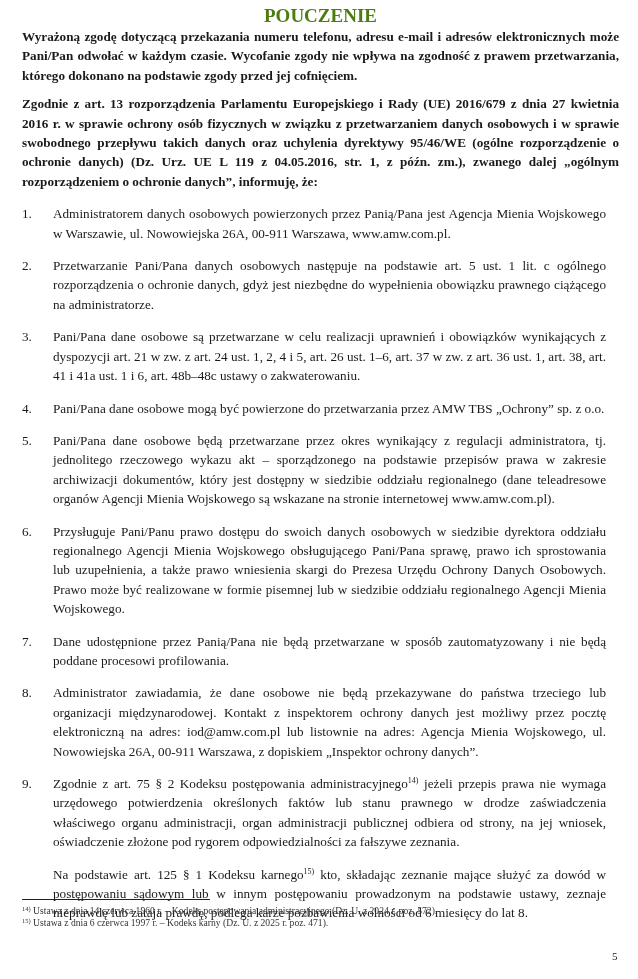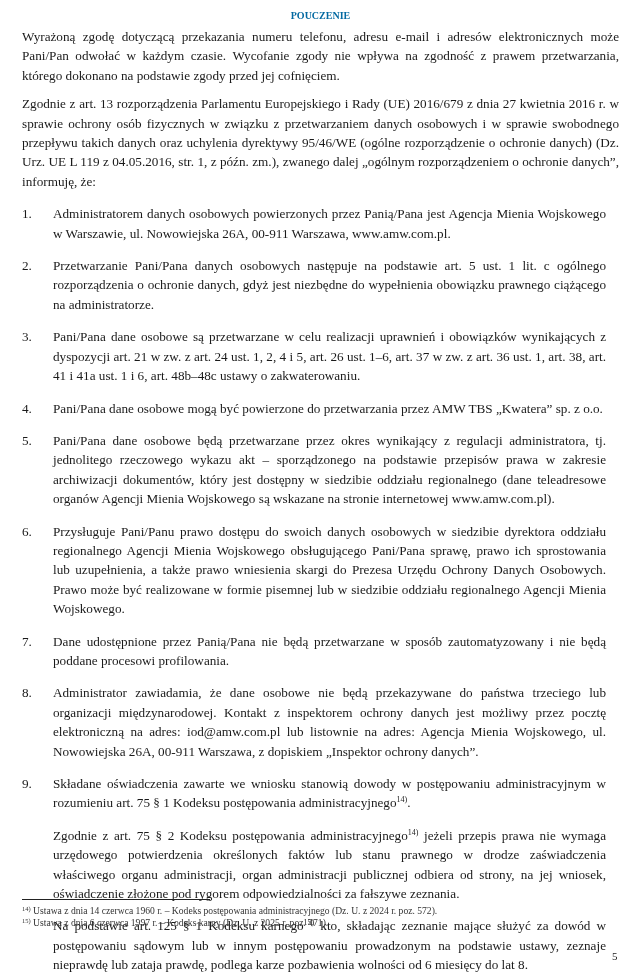--- a/index.html
+++ b/index.html
@@ -3,26 +3,27 @@
 <meta charset="utf-8">
 <style>
   html, body { margin: 0; padding: 0; background: #ffffff; }
   body {
     width: 638px; height: 979px; position: relative; overflow: hidden;
     font-family: "Liberation Serif", "DejaVu Serif", serif;
     color: #1a1a1a;
   }
   .page { position: absolute; left: 22px; top: 6px; width: 597px; }
   .title {
-    text-align: center; font-weight: bold; font-size: 10px;
-    line-height: 20px; margin: 0 0 1px 0; color: #0369a1;
+    text-align: center; font-weight: bold; font-size: 19px;
+    line-height: 20px; margin: 0 0 1px 0; color: #4d7c0f;
   }
   .para {
     font-size: 13.2px; line-height: 19.4px; text-align: justify;
     margin: 0 0 9px 0;
+    font-weight: bold;
   }
   ol.items { list-style: none; padding: 0; margin: 2px 0 0 0; }
   ol.items li {
     position: relative; padding-left: 18px;
     font-size: 13.2px; line-height: 19.4px; text-align: justify;
     margin: 0 0 1px 0;
   }
   ol.items li .num { position: absolute; left: 0; top: 0; }
   ol.items li p { margin: 13px; }
   sup { font-size: 8px; line-height: 0; vertical-align: 5px; }
@@ -54,41 +55,40 @@
     <li>
         <span class="num">2.</span>
         <p>Przetwarzanie Pani/Pana danych osobowych następuje na podstawie art. 5 ust. 1 lit. c ogólnego rozporządzenia o ochronie danych, gdyż jest niezbędne do wypełnienia obowiązku prawnego ciążącego na administratorze.</p>
       </li>
     <li>
         <span class="num">3.</span>
         <p>Pani/Pana dane osobowe są przetwarzane w celu realizacji uprawnień i obowiązków wynikających z dyspozycji art. 21 w zw. z art. 24 ust. 1, 2, 4 i 5, art. 26 ust. 1–6, art. 37 w zw. z art. 36 ust. 1, art. 38, art. 41 i 41a ust. 1 i 6, art. 48b–48c ustawy o zakwaterowaniu.</p>
       </li>
     <li>
         <span class="num">4.</span>
-        <p>Pani/Pana dane osobowe mogą być powierzone do przetwarzania przez AMW TBS „Kwatera” sp. z o.o.</p>
+        <p>Pani/Pana dane osobowe mogą być powierzone do przetwarzania przez AMW TBS „Ochrony” sp. z o.o.</p>
       </li>
     <li>
         <span class="num">5.</span>
         <p>Pani/Pana dane osobowe będą przetwarzane przez okres wynikający z regulacji administratora, tj. jednolitego rzeczowego wykazu akt – sporządzonego na podstawie przepisów prawa w zakresie archiwizacji dokumentów, który jest dostępny w siedzibie oddziału regionalnego (dane teleadresowe organów Agencji Mienia Wojskowego są wskazane na stronie internetowej www.amw.com.pl).</p>
       </li>
     <li>
         <span class="num">6.</span>
         <p>Przysługuje Pani/Panu prawo dostępu do swoich danych osobowych w siedzibie dyrektora oddziału regionalnego Agencji Mienia Wojskowego obsługującego Pani/Pana sprawę, prawo ich sprostowania lub uzupełnienia, a także prawo wniesienia skargi do Prezesa Urzędu Ochrony Danych Osobowych. Prawo może być realizowane w formie pisemnej lub w siedzibie oddziału regionalnego Agencji Mienia Wojskowego.</p>
       </li>
     <li>
         <span class="num">7.</span>
         <p>Dane udostępnione przez Panią/Pana nie będą przetwarzane w sposób zautomatyzowany i nie będą poddane procesowi profilowania.</p>
       </li>
     <li>
         <span class="num">8.</span>
         <p>Administrator zawiadamia, że dane osobowe nie będą przekazywane do państwa trzeciego lub organizacji międzynarodowej. Kontakt z inspektorem ochrony danych jest możliwy przez pocztę elektroniczną na adres: iod@amw.com.pl lub listownie na adres: Agencja Mienia Wojskowego, ul. Nowowiejska 26A, 00-911 Warszawa, z dopiskiem „Inspektor ochrony danych”.</p>
       </li>
     <li>
       <span class="num">9.</span>
-      <p><span>Składane oświadczenia zawarte we wniosku stanowią dowody w postępowaniu administracyjnym w rozumieniu art. 75 § 1 Kodeksu postępowania administracyjnego</span><sup>14)</sup><span>.</span></p>
       <p><span>Zgodnie z art. 75 § 2  Kodeksu postępowania administracyjnego</span><sup>14)</sup><span> jeżeli przepis prawa nie wymaga urzędowego potwierdzenia określonych faktów lub stanu prawnego w drodze zaświadczenia właściwego organu administracji, organ administracji publicznej odbiera od strony, na jej wniosek, oświadczenie złożone pod rygorem odpowiedzialności za fałszywe zeznania.</span></p>
       <p><span>Na podstawie art. 125 § 1 Kodeksu karnego</span><sup>15)</sup><span> kto, składając zeznanie mające służyć za dowód w postępowaniu sądowym lub w innym postępowaniu prowadzonym na podstawie ustawy, zeznaje nieprawdę lub zataja prawdę, podlega karze pozbawienia wolności od 6 miesięcy do lat 8.</span></p>
     </li>
   </ol>
 </div>
 
 <div class="fn-rule"></div>
 <div class="footnotes">
   <p class="fn"><sup>14)</sup><span> Ustawa z dnia 14 czerwca 1960 r. – Kodeks postępowania administracyjnego (Dz. U. z 2024 r. poz. 572).</span></p>
   <p class="fn"><sup>15)</sup><span> Ustawa z dnia 6 czerwca 1997 r. – Kodeks karny (Dz. U. z 2025 r. poz. 471).</span></p>

